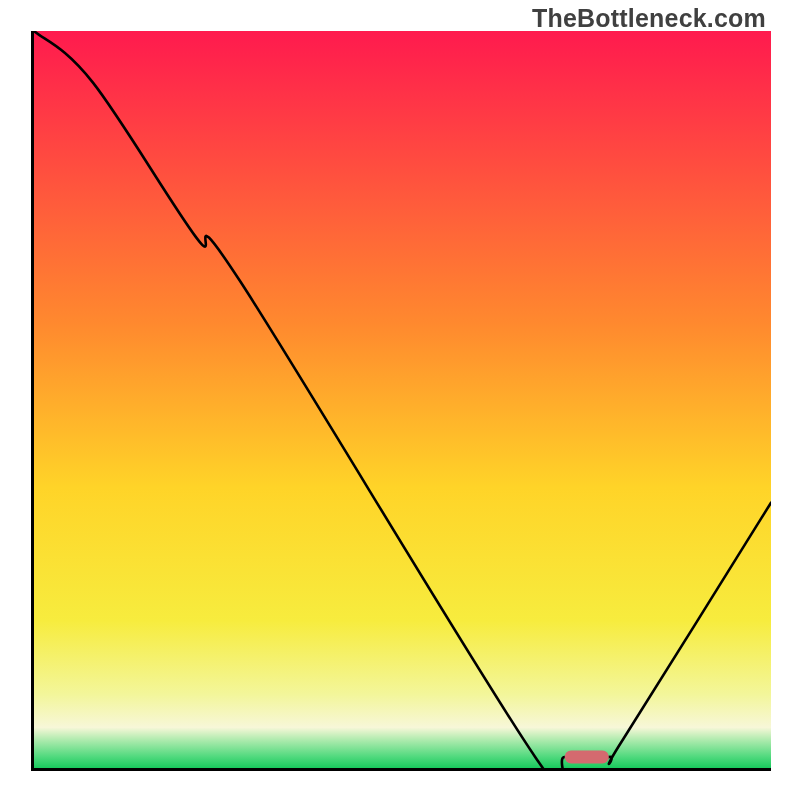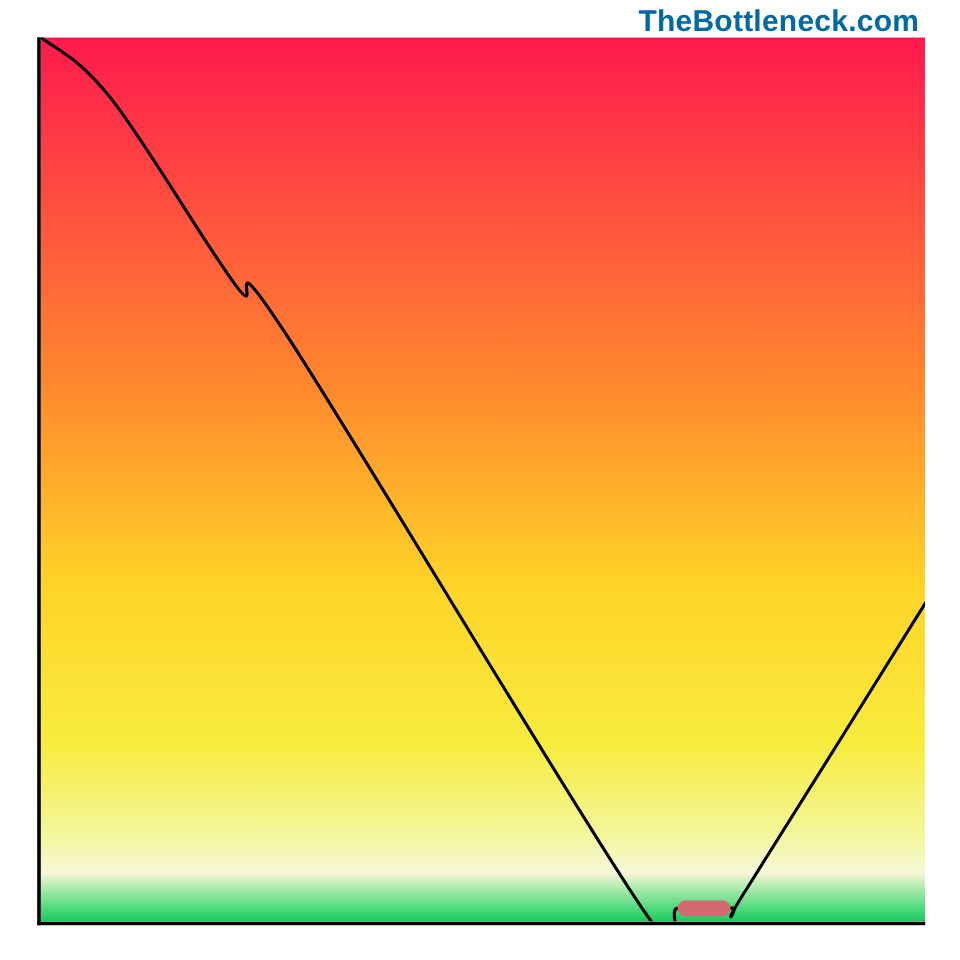--- a/index.html
+++ b/index.html
@@ -25,21 +25,21 @@
     border-left: 3px solid #000;
     border-bottom: 3px solid #000;
     overflow: hidden;
   }
   .watermark {
     position: absolute;
     top: 4px;
     right: 34px;
     font-size: 25px;
     font-weight: 600;
-    color: #0369a1;
+    color: #404040;
     letter-spacing: 0.2px;
   }
   svg.bg, svg.curve, svg.marker {
     position: absolute;
     left: 0;
     top: 0;
     width: 737px;
     height: 737px;
   }
 </style>

